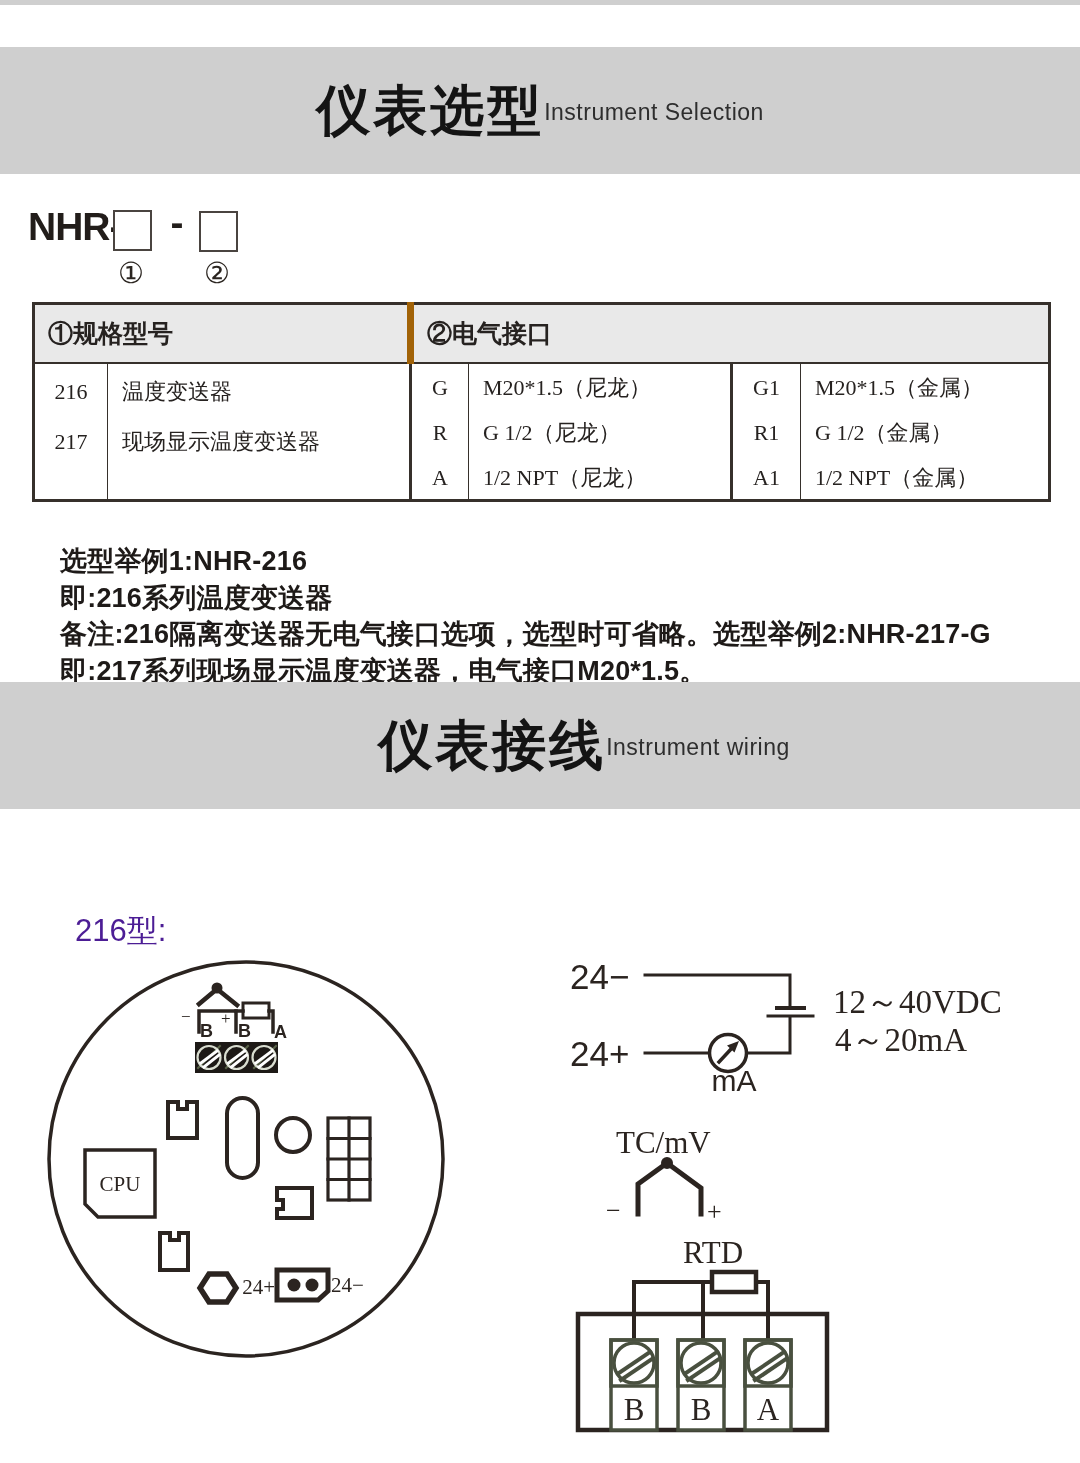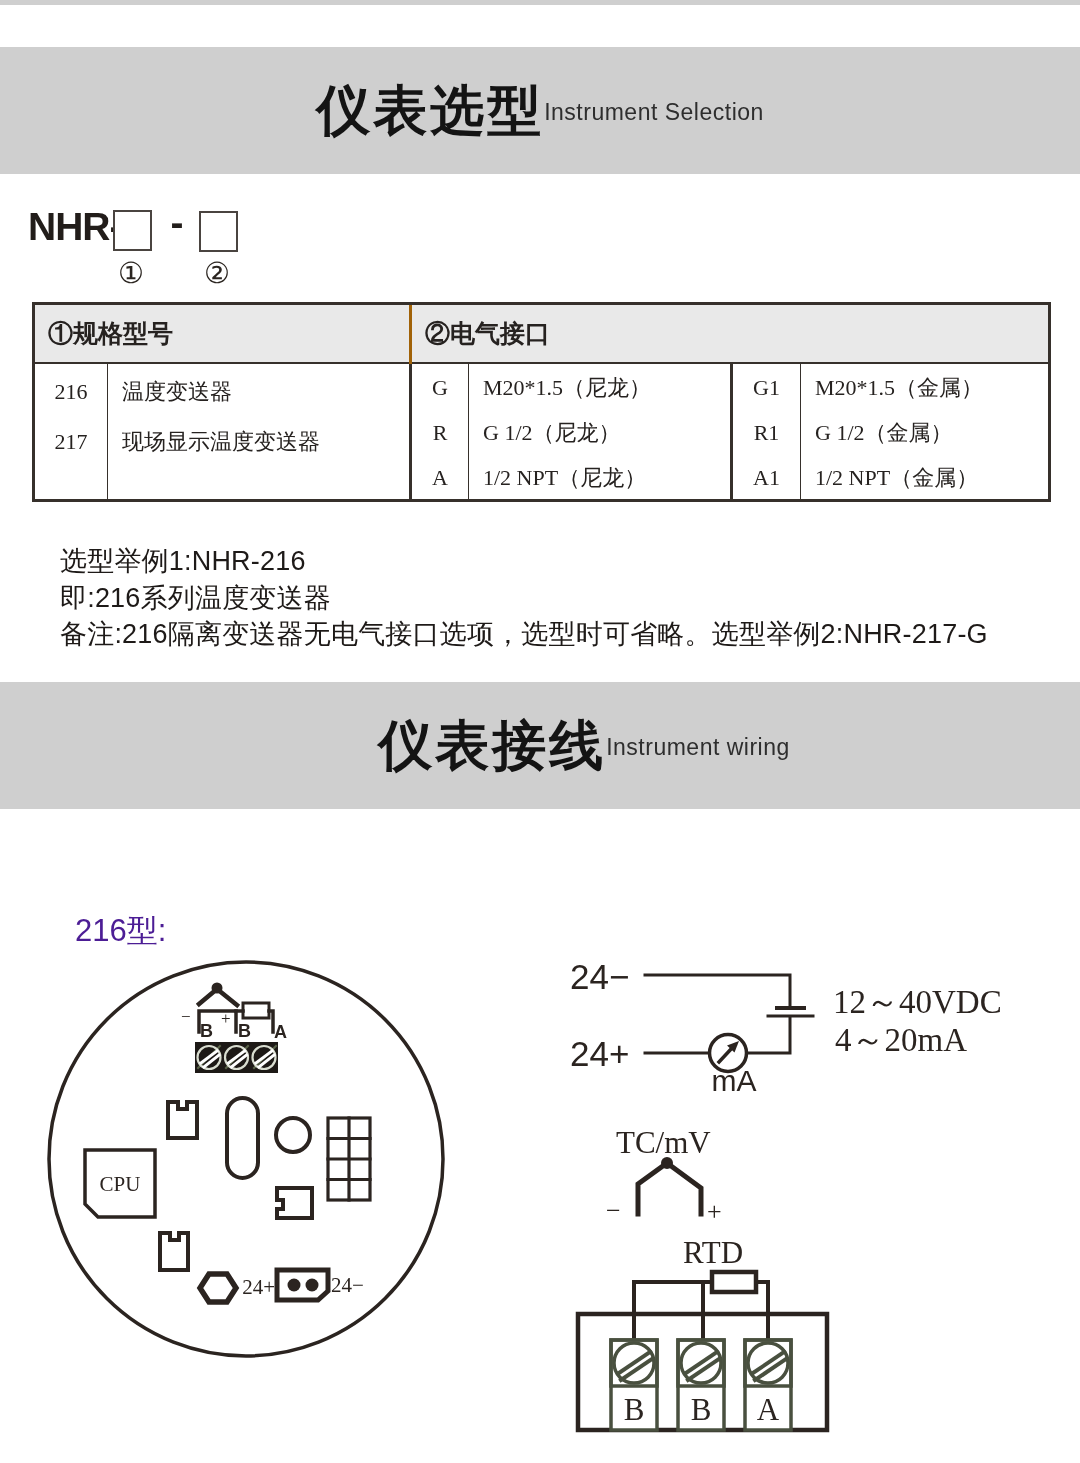--- a/index.html
+++ b/index.html
@@ -32,21 +32,21 @@
   #selection-table .tl{border-left:3px solid #36302b;}
   #selection-table .ot{border-top:3px solid #36302b;}
   #selection-table .ob{border-bottom:3px solid #36302b;}
   #selection-table .orr{border-right:3px solid #36302b;}
   .dcell{font-family:"Liberation Serif",serif;font-size:22px;}
   .dcell .ln{line-height:42px;padding-top:3px;white-space:nowrap;}
   .dcell .ln2{line-height:44px;padding-top:6px;white-space:nowrap;}
   .tc-center{text-align:center;}
   .pad-l{padding-left:14px !important;}
   
-  #notes{left:60px;top:543px;font-size:27px;font-weight:400;line-height:36.5px;color:#1e1a18;letter-spacing:0.2px;}
+  #notes{left:60px;top:543px;font-size:27px;font-weight:700;line-height:36.5px;color:#1e1a18;letter-spacing:0.2px;}
   
   #model-216-label{left:75px;top:910px;font-size:31px;font-weight:500;color:#4c1d95;}
   #wiring-svg{left:0;top:950px;}
   text{fill:#2b2420;}
   .ser{font-family:"Liberation Serif",serif;}
   .san{font-family:"Liberation Sans",sans-serif;}
 </style>
 </head>
 <body>
 
@@ -69,21 +69,21 @@
     <col style="width:74px">
       <col style="width:303px">
       <col style="width:58px">
     <col style="width:263px">
       <col style="width:69px">
       <col style="width:249px">
   </colgroup>
   <tbody>
       <tr>
     <td class="ghead tl ot" colspan="2">①规格型号</td>
-    <td class="ghead ot orr" colspan="4" style="border-left:3px solid #a16207;">②电气接口</td>
+    <td class="ghead ot orr" colspan="4" style="border-left:7px solid #a16207;">②电气接口</td>
   </tr>
   <tr style="height:129px;">
     <td class="dcell tl ob tc-center">
       <div class="ln2">216</div>
       <div class="ln2">217</div>
     </td>
     <td class="dcell ob pad-l">
       <div class="ln2">温度变送器</div>
       <div class="ln2">现场显示温度变送器</div>
     </td>
@@ -108,20 +108,21 @@
       <div class="ln">1/2 NPT（金属）</div>
     </td>
   </tr>
 </tbody>
   </table>
 
 <div class="abs" id="notes">
   <div>选型举例1:NHR-216</div>
   <div>即:216系列温度变送器</div>
   <div>备注:216隔离变送器无电气接口选项，选型时可省略。选型举例2:NHR-217-G</div>
+  <div>即:217系列现场显示温度变送器，电气接口M20*1.5。</div>
 </div>
 
 <div class="abs banner" id="banner-wiring">
   <div class="cn">仪表接线</div>
   <div class="en">Instrument wiring</div>
 </div>
 
 <div class="abs" id="model-216-label">216型:</div>
 
 <svg class="abs" id="wiring-svg" width="1080" height="513" viewBox="0 0 1080 513" fill="none" stroke="#2b2420" stroke-linecap="square">

